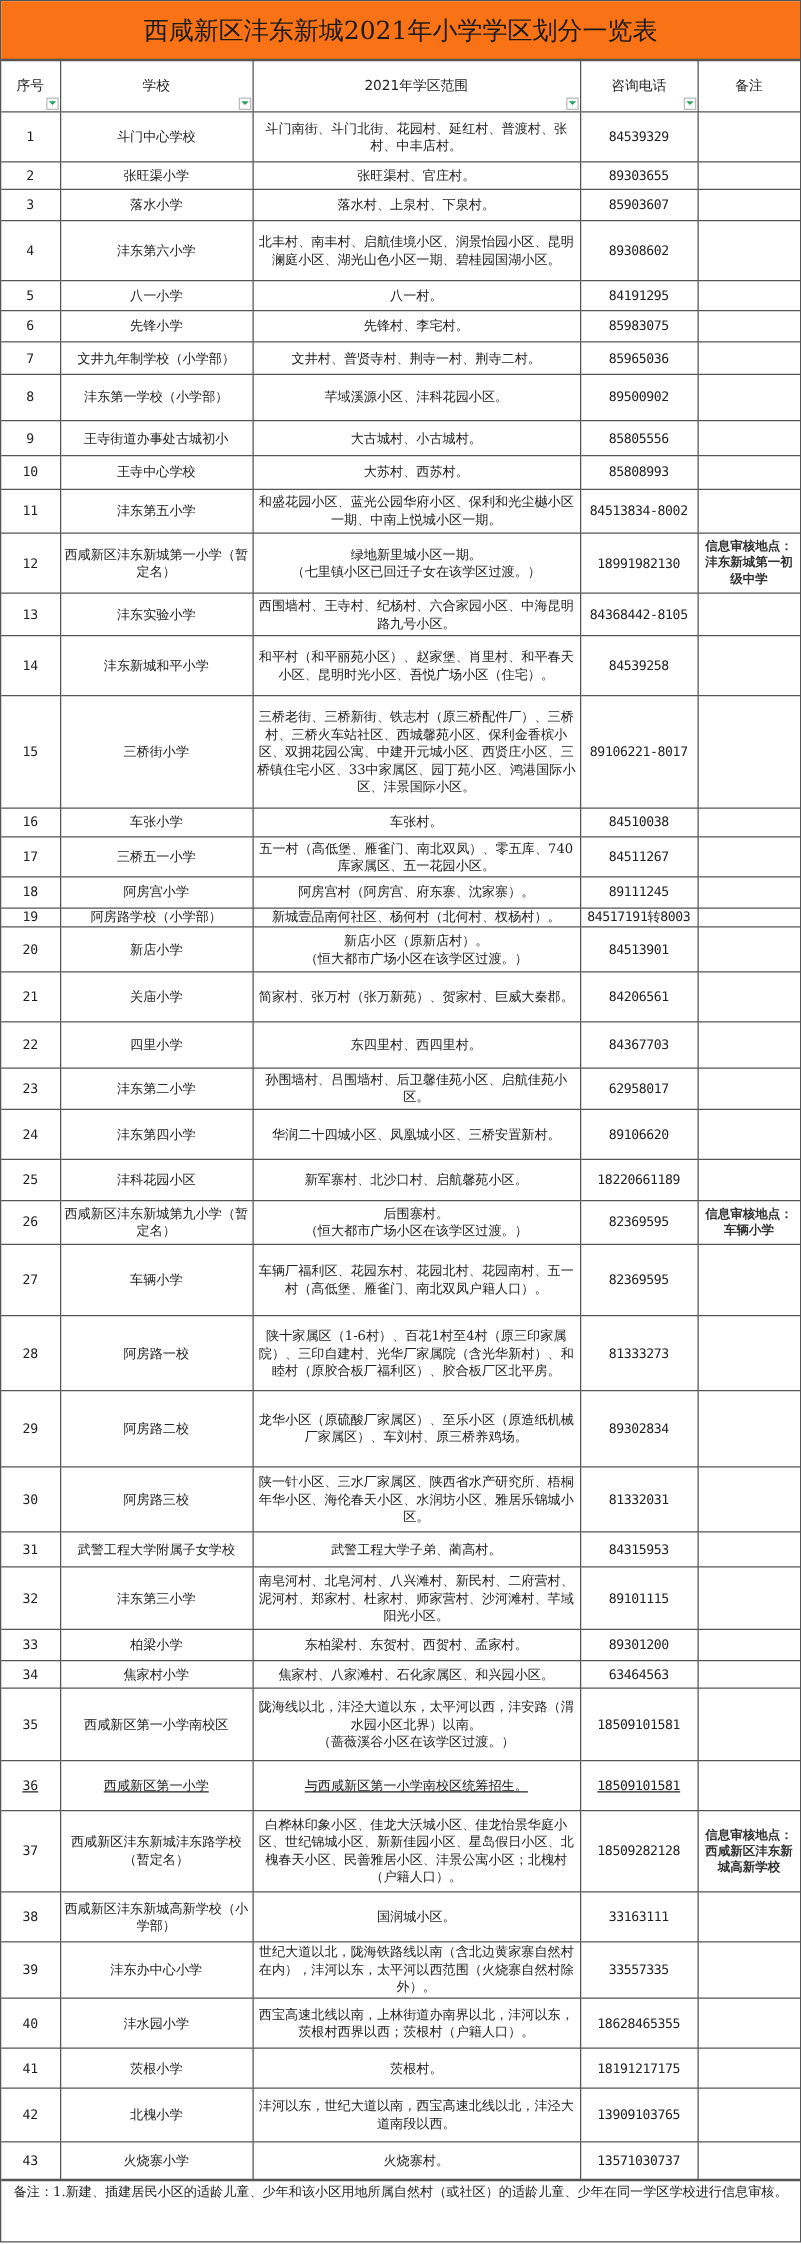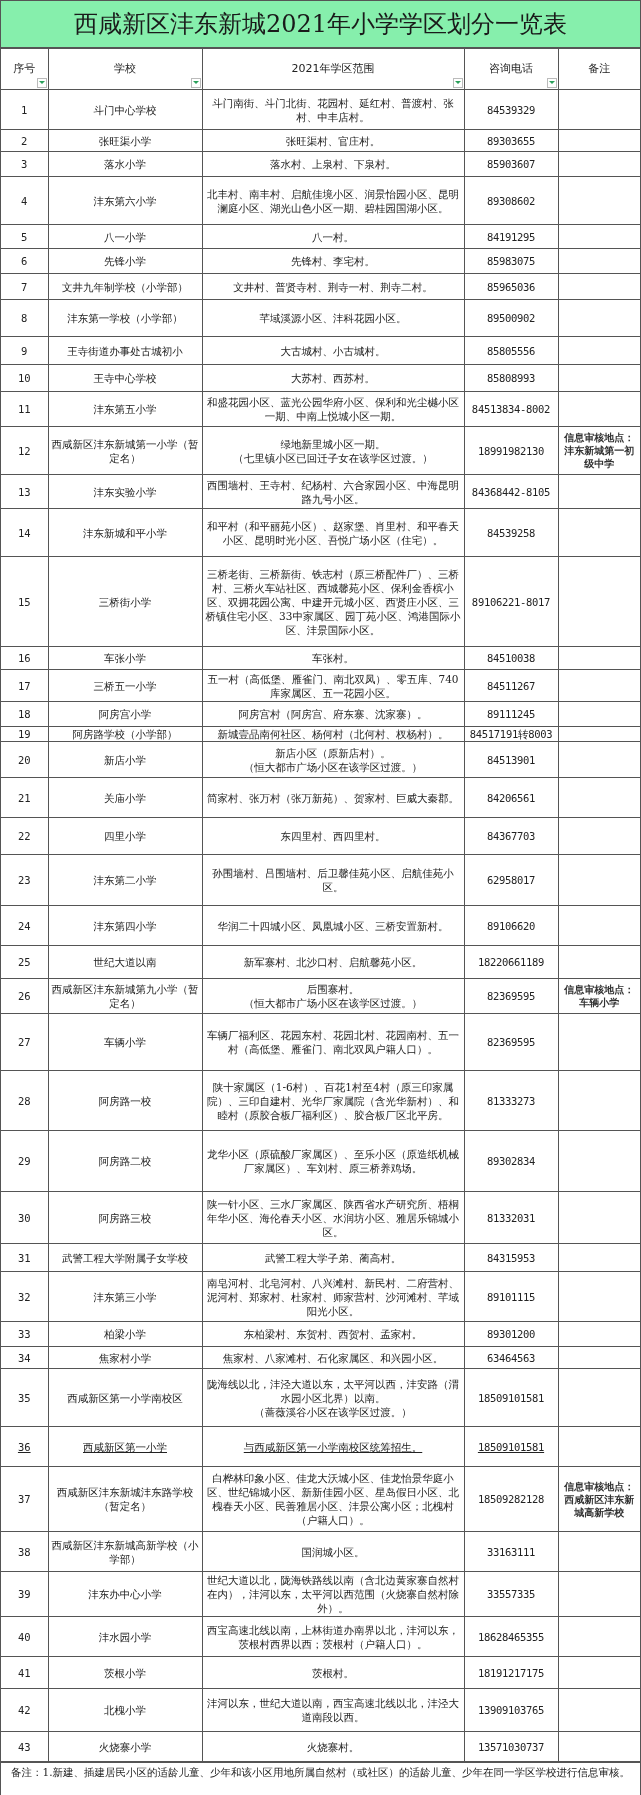--- a/index.html
+++ b/index.html
@@ -1,18 +1,18 @@
 <!DOCTYPE html>
 <html><head>
 <meta charset="utf-8">
 <style>
   html, body { margin:0; padding:0; background:#ffffff; }
   body { width:641px; height:1795px; overflow:hidden; font-family:"DejaVu Serif","Liberation Serif",serif; color:#222; }
   .sheet { position:relative; width:639px; border:1px solid #555; }
-  .title { height:46px; background:#86efac; border-bottom:1px solid #555; display:flex; align-items:center; justify-content:center; font-size:24px; color:#1a1a1a; }
+  .title { height:46px; background:#f97316; border-bottom:1px solid #555; display:flex; align-items:center; justify-content:center; font-size:20px; color:#1a1a1a; }
   table { border-collapse:collapse; width:639px; table-layout:fixed; }
   col.c1 { width:47px; } col.c2 { width:154px; } col.c3 { width:262px; } col.c4 { width:94px; } col.c5 { width:82px; }
   th, td { border:1px solid #555; text-align:center; vertical-align:middle; padding:0 3px; font-size:10.5px; line-height:14px; }
   th { height:40px; font-family:"DejaVu Sans","Liberation Sans",sans-serif; font-weight:normal; font-size:11px; position:relative; }
   tr td:first-child, tr th:first-child { border-left:none; }
   tr td:last-child, tr th:last-child { border-right:none; }
   .filter { position:absolute; right:1px; bottom:1px; width:8px; height:8px; border:1px solid #bbb; background:#fff; }
   .filter::after { content:""; position:absolute; left:1px; top:2px; border-left:3px solid transparent; border-right:3px solid transparent; border-top:3px solid #2aa05a; }
   td.range { font-size:10.5px; line-height:14px; }
   td.phone { font-family:"DejaVu Sans Mono","Liberation Mono",monospace; font-size:10.5px; letter-spacing:-0.3px; }
@@ -204,37 +204,37 @@
           <td class="phone">84206561</td>
           <td class="note"></td>
         </tr>
         <tr style="height: 37px;">
           <td class="num">22</td>
           <td class="school">四里小学</td>
           <td class="range">东四里村、西四里村。</td>
           <td class="phone">84367703</td>
           <td class="note"></td>
         </tr>
-        <tr style="height: 51px;">
+        <tr style="height: 33px;">
           <td class="num">23</td>
           <td class="school">沣东第二小学</td>
           <td class="range">孙围墙村、吕围墙村、后卫馨佳苑小区、启航佳苑小区。</td>
           <td class="phone">62958017</td>
           <td class="note"></td>
         </tr>
         <tr style="height: 40px;">
           <td class="num">24</td>
           <td class="school">沣东第四小学</td>
           <td class="range">华润二十四城小区、凤凰城小区、三桥安置新村。</td>
           <td class="phone">89106620</td>
           <td class="note"></td>
         </tr>
         <tr style="height: 33px;">
           <td class="num">25</td>
-          <td class="school">世纪大道以南</td>
+          <td class="school">沣科花园小区</td>
           <td class="range">新军寨村、北沙口村、启航馨苑小区。</td>
           <td class="phone">18220661189</td>
           <td class="note"></td>
         </tr>
         <tr style="height: 35px;">
           <td class="num">26</td>
           <td class="school">西咸新区沣东新城第九小学（暂定名）</td>
           <td class="range">后围寨村。<br>（恒大都市广场小区在该学区过渡。）</td>
           <td class="phone">82369595</td>
           <td class="note">信息审核地点：车辆小学</td>

